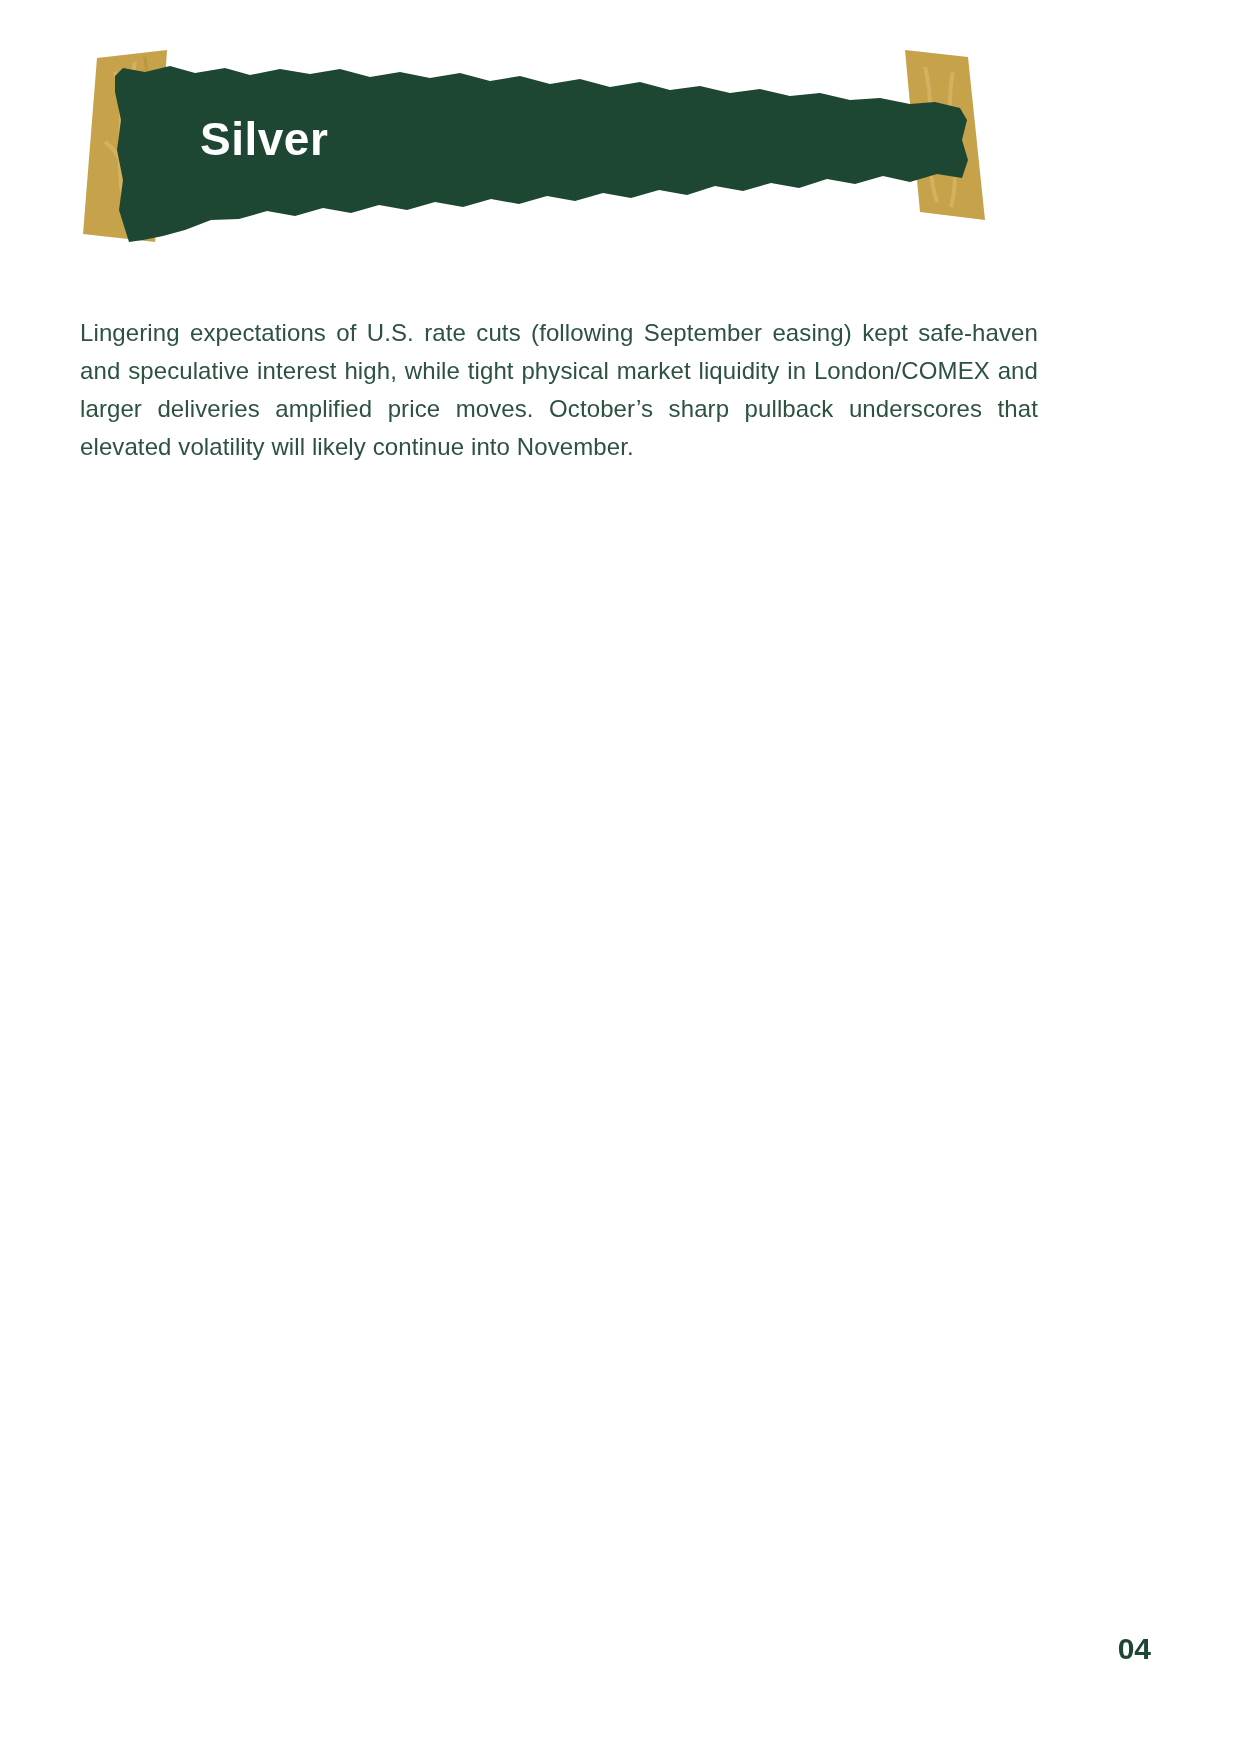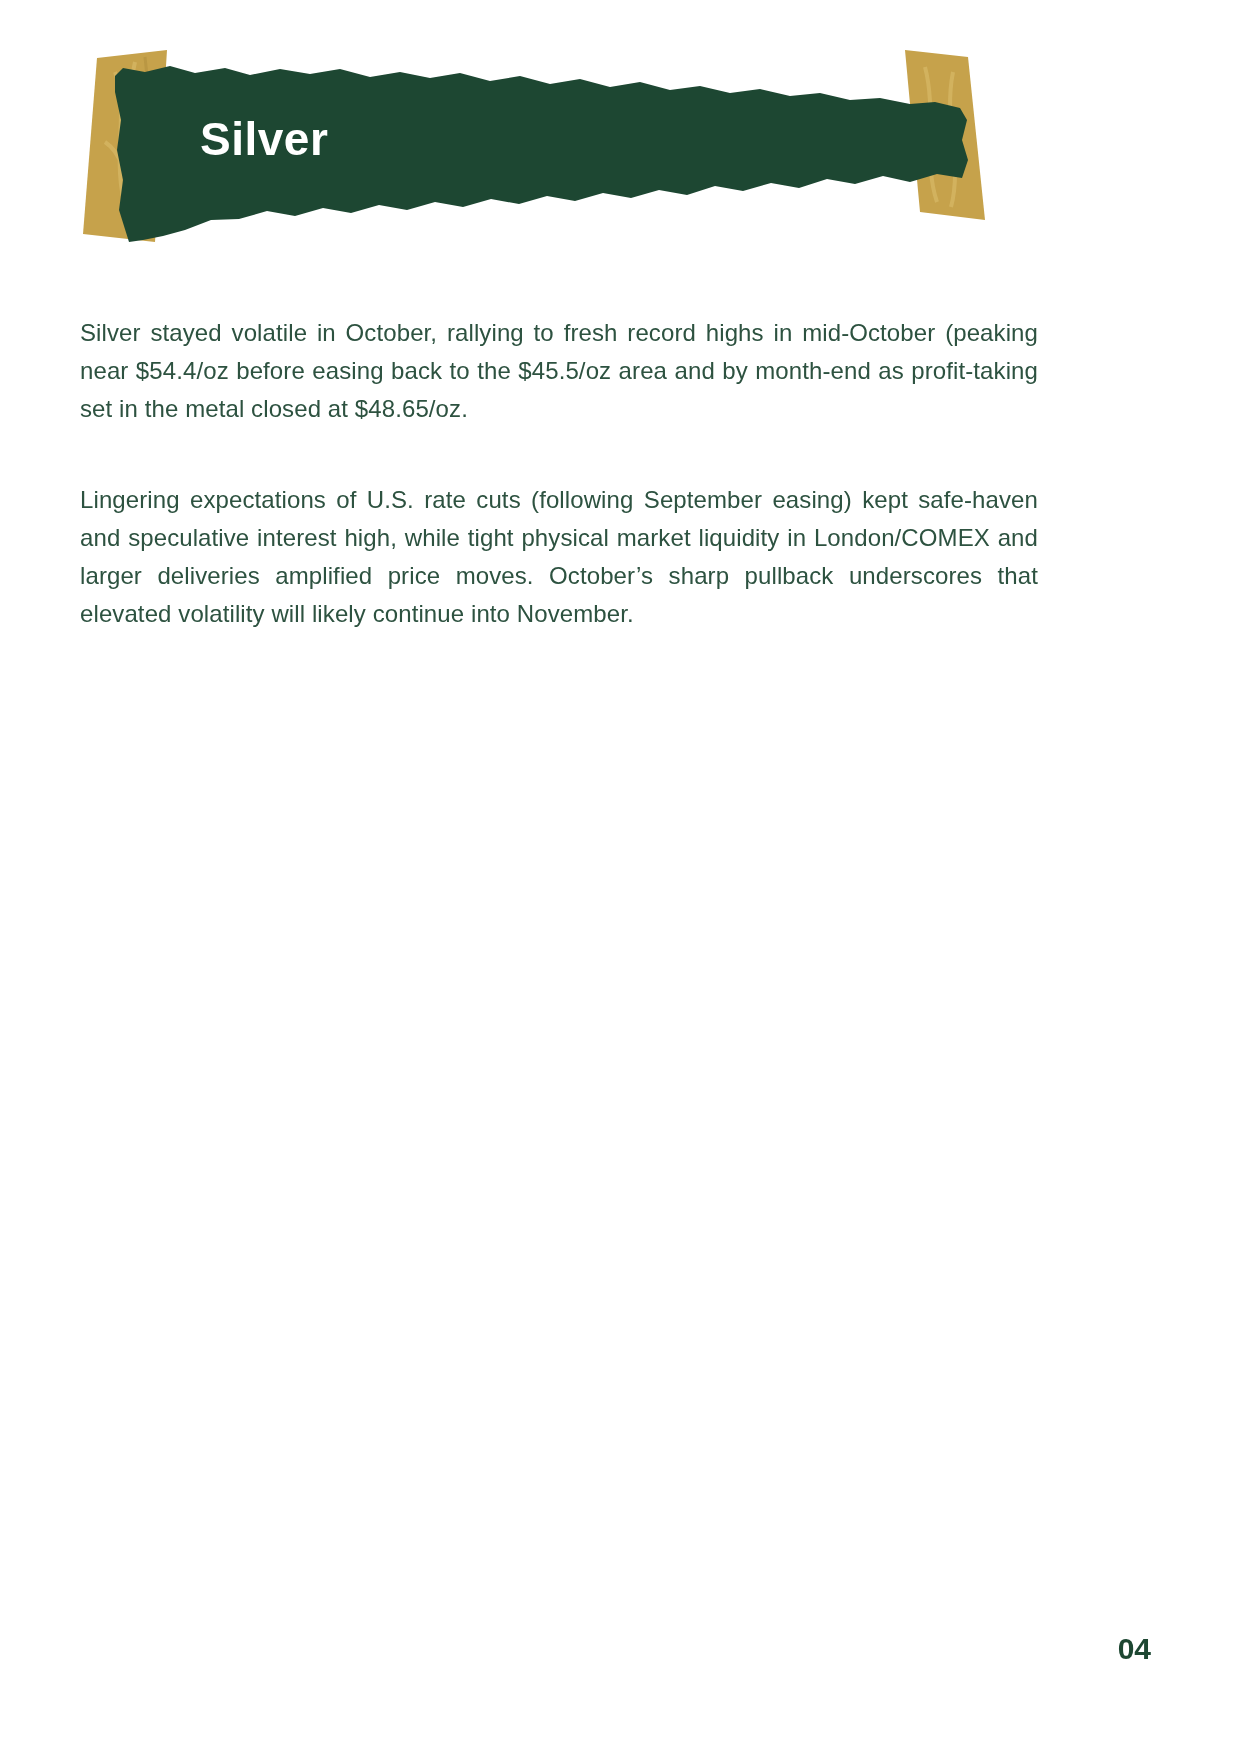--- a/index.html
+++ b/index.html
@@ -85,19 +85,18 @@
              L 472 154 L 444 162 L 416 157 L 388 165 L 360 160 L 332 168 L 304 163
              L 276 171 L 248 166 L 220 174 L 192 169 L 164 177 L 136 178 L 110 188
              L 88 194 L 68 198 L 54 200
              L 44 168 L 48 138 L 42 108 L 46 78 L 40 50
              Z" fill="#1d4732"></path>
   </svg>
 
   <h1 class="page-title">Silver</h1>
 
   <main class="body-text">
-    <p>Silver stayed volatile in October, rallying to fresh record highs in mid-October (peaking near $54.4/oz before easing back to the $45.5/oz area and by month-end as profit-taking set in the metal closed at $48.65/oz.</p>
     <p>Lingering expectations of U.S. rate cuts (following September easing) kept safe-haven and speculative interest high, while tight physical market liquidity in London/COMEX and larger deliveries amplified price moves. October’s sharp pullback underscores that elevated volatility will likely continue into November.</p>
   </main>
 
   <div class="page-number">04</div>
 
 </div>
 
 </body></html>

